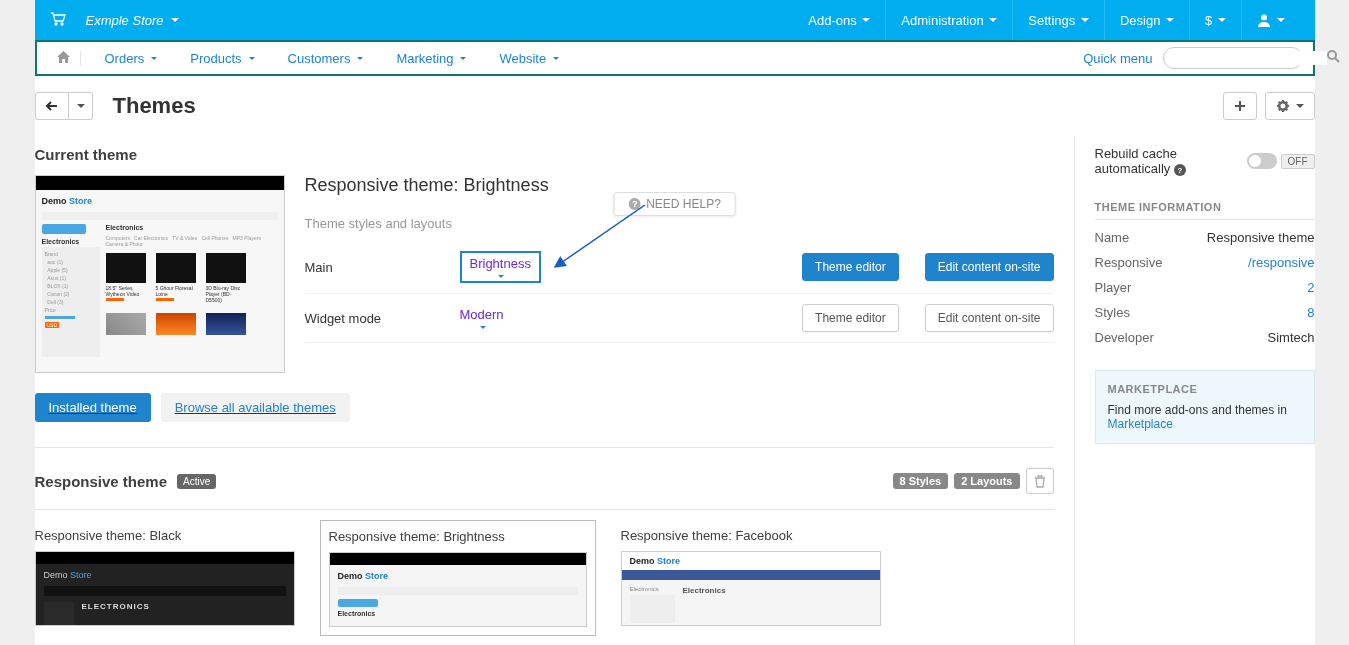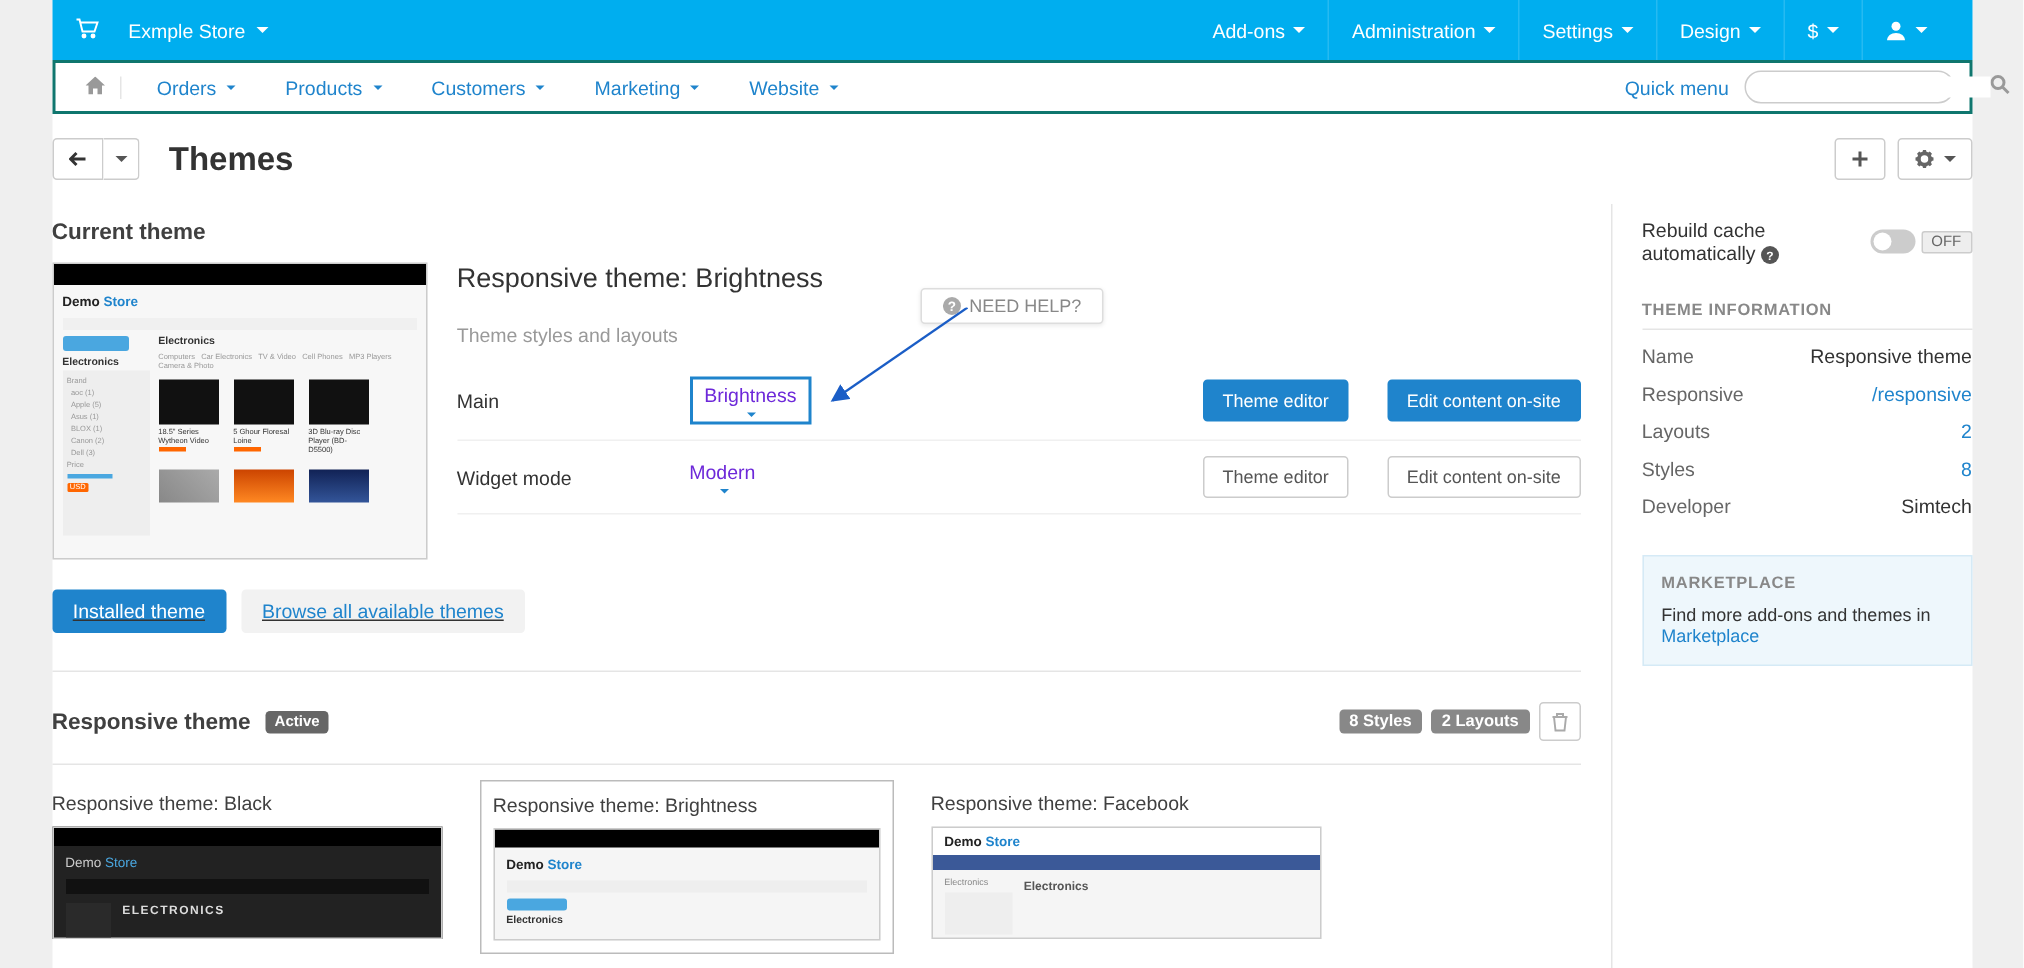--- a/index.html
+++ b/index.html
@@ -3,21 +3,21 @@
 <meta charset="utf-8">
 <style>
 * { margin: 0; padding: 0; box-sizing: border-box; }
 body { font-family: Arial, Helvetica, sans-serif; font-size: 13px; color: #333; background: #fff; width: 1349px; }
 .outer-gray { background: #efefef; padding: 0; }
 .container { max-width: 1280px; margin: 0 auto; background: #fff; }
 
 
 .topbar { background: #00aeef; height: 40px; display: flex; align-items: center; color: #fff; padding: 0 15px; }
 .cart-icon { margin-right: 20px; }
-.store-name { display: flex; align-items: center; cursor: pointer; }
+.store-name { display: flex; align-items: center; cursor: pointer; font-style: italic; }
 .store-name span { margin-right: 5px; }
 .topbar-right { margin-left: auto; display: flex; align-items: center; gap: 0; }
 .topbar-item { padding: 0 15px; height: 40px; display: flex; align-items: center; cursor: pointer; border-left: 1px solid rgba(255,255,255,0.15); }
 .topbar-item:first-of-type { border-left: none; }
 
 
 .subnav { background: #fff; border: 2px solid #0f766e; height: 36px; display: flex; align-items: center; padding: 0 10px; }
 .home-icon { color: #888; padding: 0 10px; border-right: 1px solid #e5e5e5; margin-right: 10px; }
 .subnav-item { color: #1f84cc; padding: 0 14px; cursor: pointer; display: flex; align-items: center; }
 .subnav-item span { margin-right: 5px; }
@@ -66,21 +66,21 @@
 .btn-default { background: #fff; color: #555; border-color: #ccc; }
 
 .tabpills { display: flex; gap: 10px; margin-top: 20px; text-decoration: underline; }
 .pill { padding: 7px 14px; border-radius: 3px; cursor: pointer; font-size: 13px; }
 .pill.active { background: #1f84cc; color: #fff; }
 .pill.inactive { background: #f2f2f2; color: #1f84cc; }
 
 .divider { border-top: 1px solid #e5e5e5; margin: 25px 0 20px 0; }
 
 .rt-header { display: flex; align-items: center; gap: 10px; margin-bottom: 15px; }
-.active-badge { background: #666; color: #fff; font-size: 10px; padding: 2px 6px; border-radius: 3px; font-weight: bold; }
+.active-badge { background: #666; color: #fff; font-size: 10px; padding: 2px 6px; border-radius: 3px; font-weight: normal; }
 .rt-right { margin-left: auto; display: flex; gap: 6px; align-items: center; }
 .count-badge { background: #888; color: #fff; font-size: 11px; padding: 2px 7px; border-radius: 3px; font-weight: bold; }
 .trash { border: 1px solid #ccc; width: 28px; height: 26px; display: flex; align-items: center; justify-content: center; color: #aaa; border-radius: 3px; cursor: pointer; }
 
 .theme-grid { display: flex; gap: 25px; flex-wrap: wrap; }
 .theme-card { width: 260px; }
 .theme-card.selected { border: 1px solid #bbb; padding: 8px; width: 276px; margin-top: -8px; }
 .card-title { font-size: 13px; color: #404040; margin-bottom: 8px; }
 .card-thumb { width: 100%; height: 75px; background: #222; border: 1px solid #ccc; overflow: hidden; }
 .card-thumb.light { background: #f5f5f5; }
@@ -405,21 +405,21 @@
       <div class="side-h">THEME INFORMATION</div>
       <div class="side-row">
                 <span class="side-label">Name</span>
                 <span style="text-align:right">Responsive theme</span>
               </div>
       <div class="side-row">
                 <span class="side-label">Responsive</span>
                 <span class="side-link">/responsive</span>
               </div>
       <div class="side-row">
-                <span class="side-label">Layouts</span>
+                <span class="side-label">Player</span>
                 <span class="side-link">2</span>
               </div>
       <div class="side-row">
                 <span class="side-label">Styles</span>
                 <span class="side-link">8</span>
               </div>
       <div class="side-row">
                 <span class="side-label">Developer</span>
                 <span>Simtech</span>
               </div>

